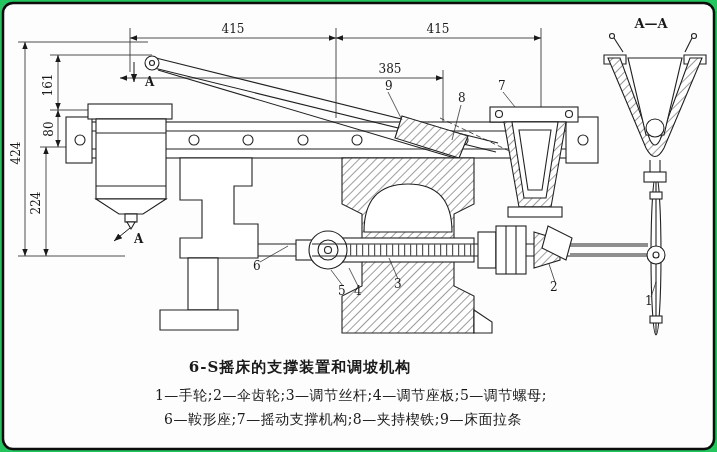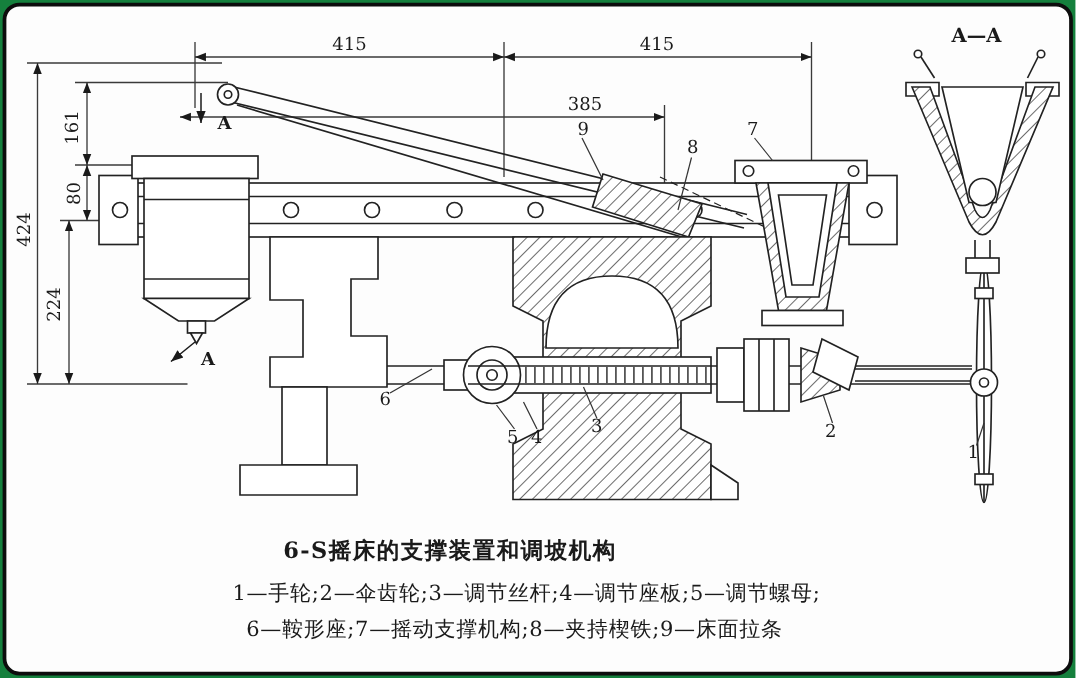--- a/index.html
+++ b/index.html
@@ -1,19 +1,19 @@
 <!DOCTYPE html>
 <html><head>
 <meta charset="utf-8">
 <style>
   html,body{margin:0;padding:0;background:#ffffff;}
   .page{
     position:relative;
     width:717px;height:452px;
-    background:#15803d;
+    background:#22c55e;
     font-family:"DejaVu Serif","Liberation Serif",serif;
     overflow:hidden;
   }
   svg{display:block}
   text{fill:#1a1a1a}
   .dim-text{font-size:12px;}
   .part-num{font-size:12px;}
   .view-letter{font-size:12px;font-weight:600;}
   .section-title{font-size:13px;font-weight:600;}
   .cap-title{font-size:15px;font-weight:600;letter-spacing:1px;}

